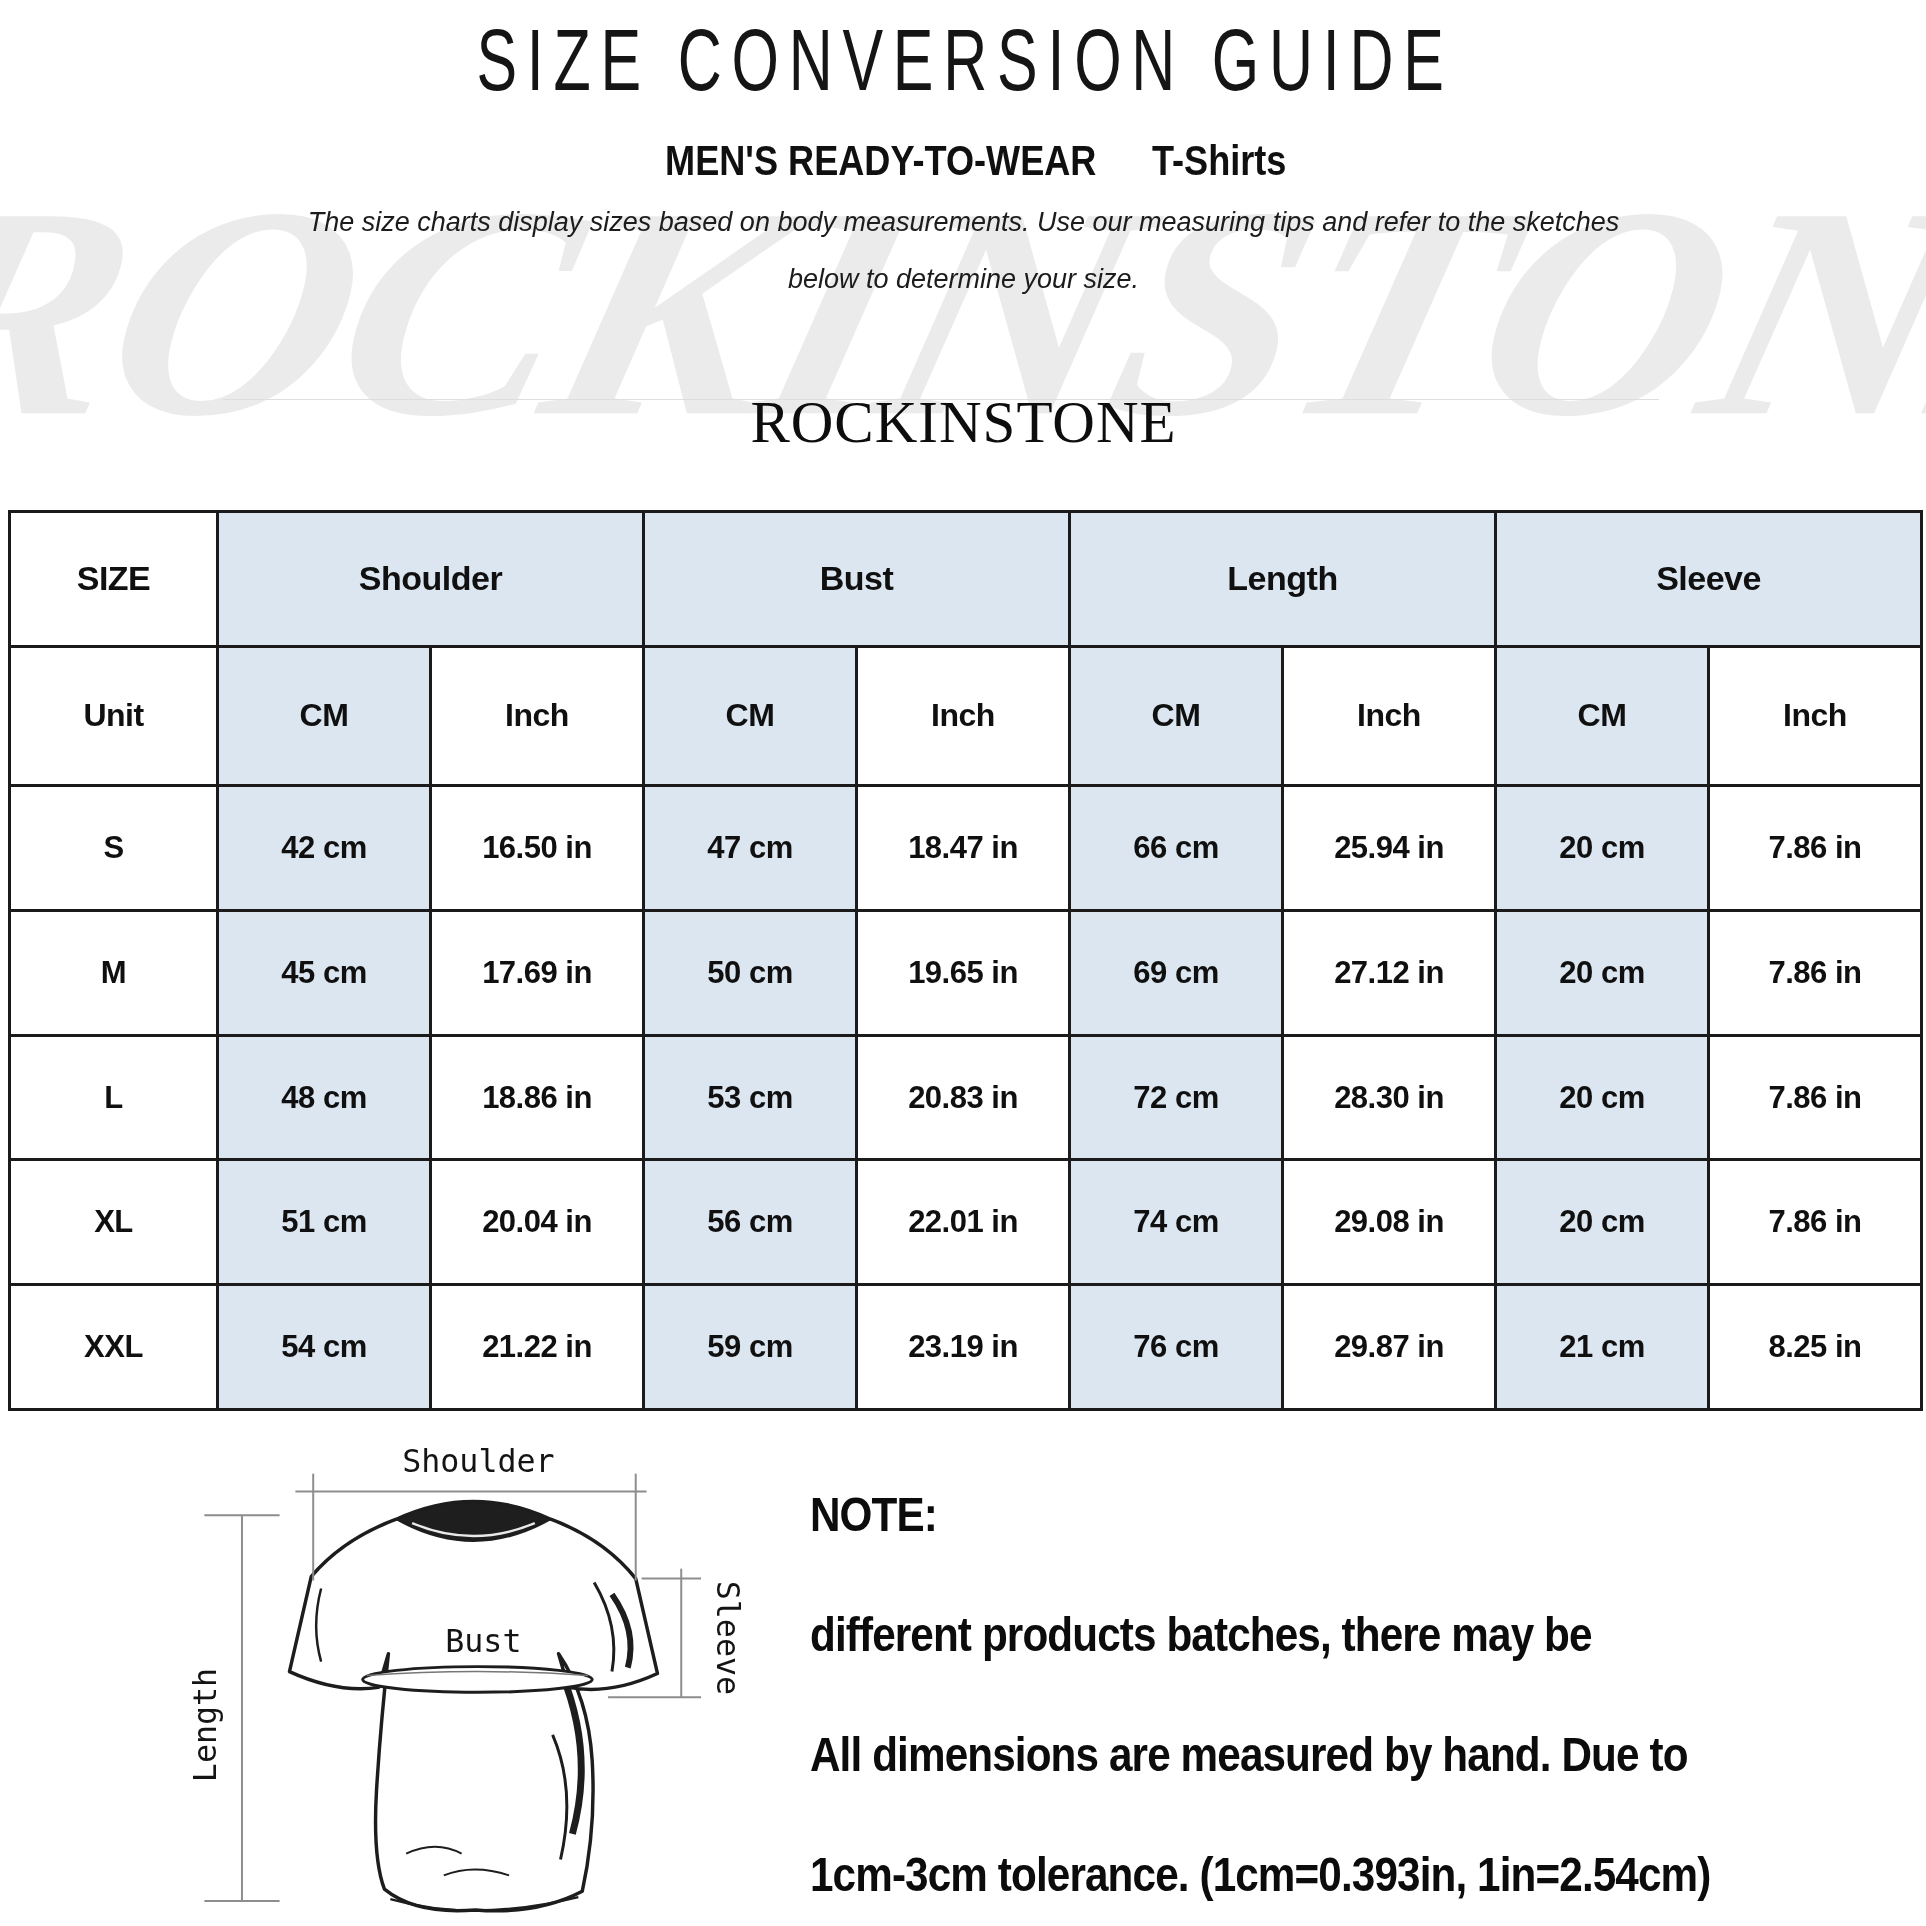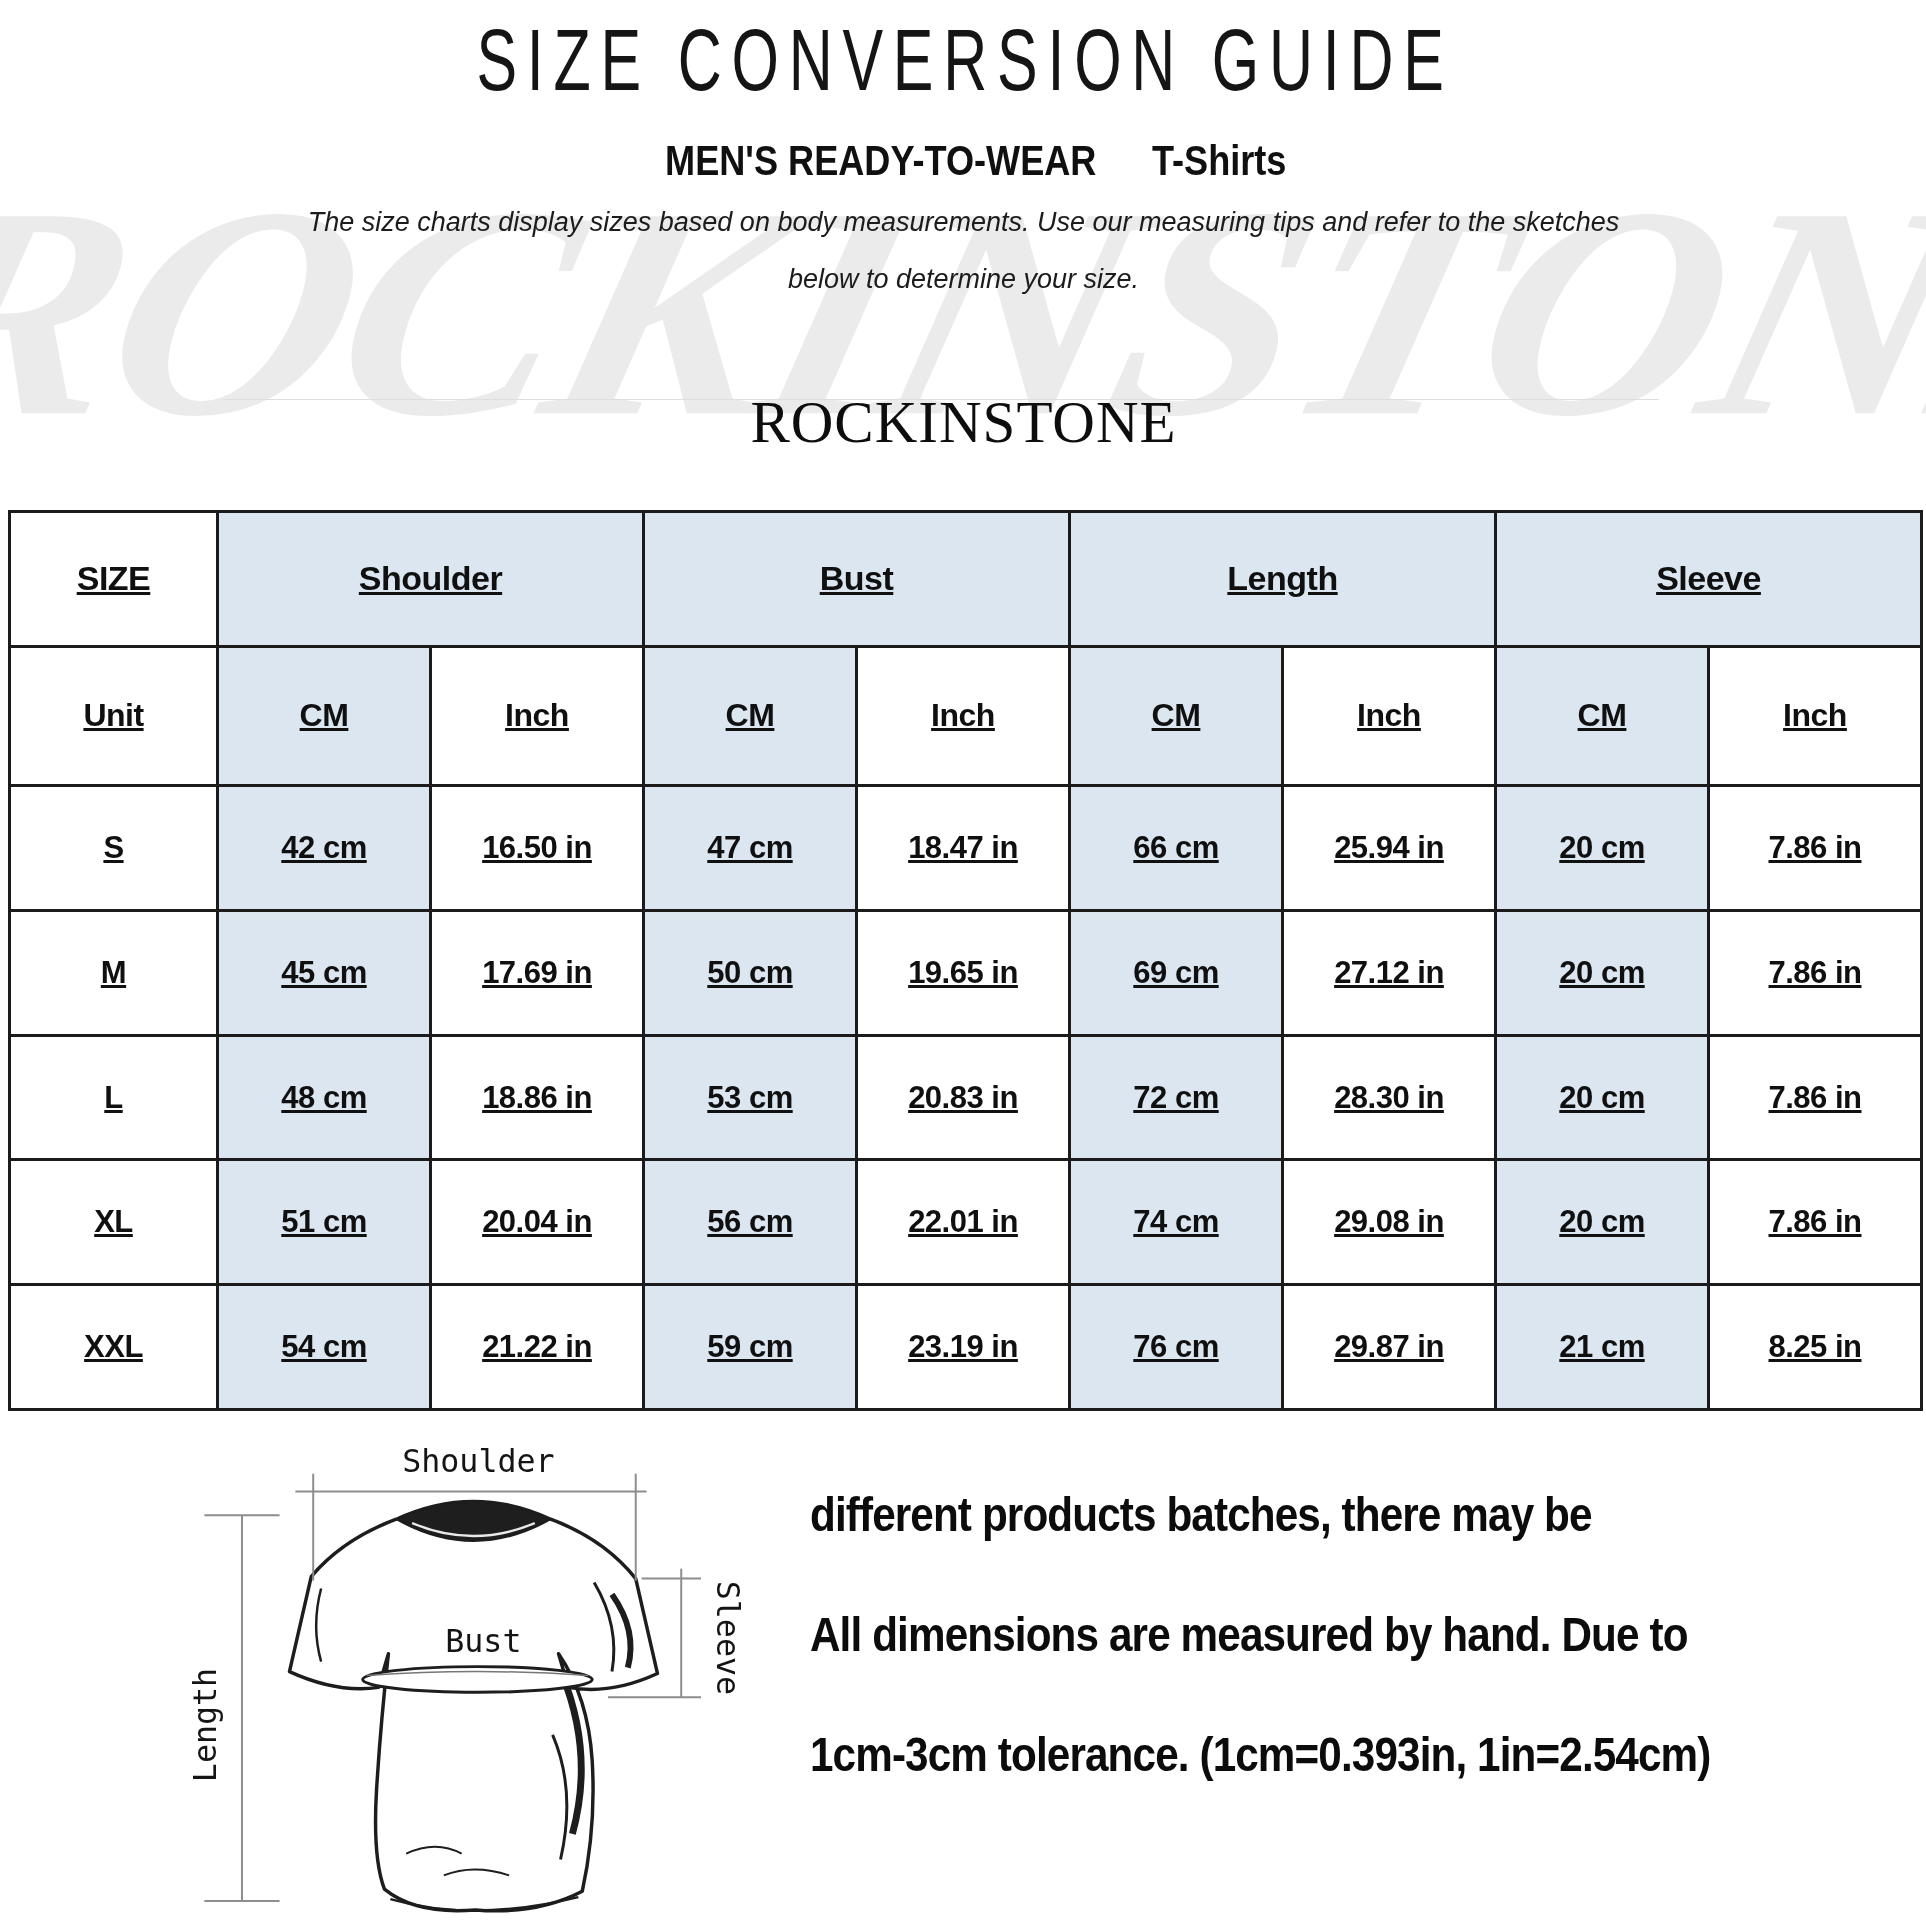--- a/index.html
+++ b/index.html
@@ -23,21 +23,21 @@
 
   .desc{position:absolute;top:194px;width:100%;text-align:center;margin:0;z-index:2;
         font-family:Liberation Sans, sans-serif;font-style:italic;font-size:27px;line-height:57px;color:#1c1c1c;}
 
   .brand-line{position:absolute;top:399px;left:223px;width:1436px;border-top:1px solid #dedede;z-index:1;}
   .brand{position:absolute;top:388px;width:100%;text-align:center;z-index:2;
          font-family:"Liberation Serif",serif;font-size:59px;font-weight:500;letter-spacing:1px;color:#0d0d0d;}
 
   
   table.size-table{position:absolute;left:8px;top:510px;width:1911px;height:901px;z-index:2;
-                   border-collapse:collapse;table-layout:fixed;background:#fff;text-decoration:underline;}
+                   border-collapse:collapse;table-layout:fixed;background:#fff;}
   table.size-table td{border:3px solid #1b1b1b;text-align:center;vertical-align:middle;
                       font-weight:bold;font-size:31px;letter-spacing:-0.5px;padding:0;color:#101010;}
   tr.head{height:121px;} tr.head td{font-size:34px;}
   tr.unit{height:125px;} tr.unit td{font-size:32px;}
   tr.data{height:112px;}
   td.b{background:#dce6f1;}
   td.w{background:#ffffff;}
 
   
   svg.sketch{position:absolute;left:147px;top:1428px;z-index:2;}
@@ -194,19 +194,20 @@
       <line x1="466" y1="272" x2="560" y2="272"></line>
     </g>
 
     <text class="sk-label" x="335" y="44" text-anchor="middle">Shoulder</text>
     <text class="sk-label" x="340" y="226" text-anchor="middle">Bust</text>
     <text class="sk-label" x="70" y="300" text-anchor="middle" transform="rotate(-90 70 300)">Length</text>
     <text class="sk-label" x="576" y="212" text-anchor="middle" transform="rotate(90 576 212)">Sleeve</text>
   </svg>
 
   <div class="note">
+    <div class="line"><span class="squish">NOTE:</span></div>
     <div class="line"><span class="squish">different products batches, there may be</span></div>
     <div class="line"><span class="squish">All dimensions are measured by hand. Due to</span></div>
     <div class="line"><span class="squish">1cm-3cm tolerance. (1cm=0.393in, 1in=2.54cm)</span></div>
   </div>
 
 </div>
 
 
 </body></html>

